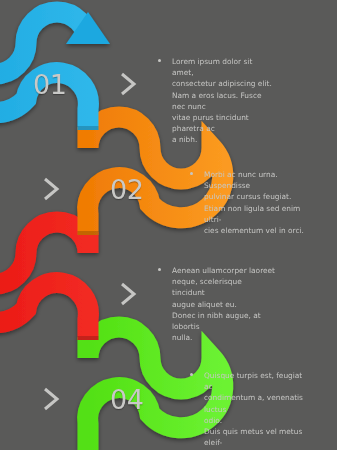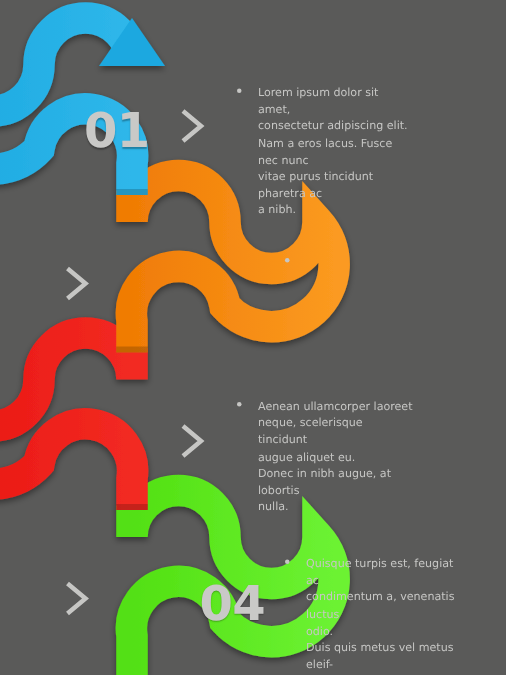--- a/index.html
+++ b/index.html
@@ -22,28 +22,27 @@
   #ribbon-svg {
     position: absolute;
     left: 0;
     top: 0;
     width: 337px;
     height: 450px;
   }
   .step-number {
     position: absolute;
     font-family: "DejaVu Sans", sans-serif;
-    font-weight: bold;
-    font-size: 32px;
+    font-weight: normal;
+    font-size: 27px;
     color: #c9c9c7;
     letter-spacing: -0.5px;
     text-shadow: 0 1px 1px rgba(0,0,0,0.30);
     line-height: 1;
     user-select: none;
-    margin-left: 23px;
   }
   .num-01 { left: 33px;  top: 71px;  }
   .num-02 { left: 110px; top: 176px; }
   .num-03 { left: 33px;  top: 281px; }
   .num-04 { left: 110px; top: 386px; }
 
   .chevron {
     position: absolute;
     width: 20px;
     height: 26px;
@@ -146,20 +145,21 @@
     </g>
 
     <g opacity="0.18">
       <rect x="77.5" y="126" width="21" height="4" fill="#000"></rect>
       <rect x="77.5" y="231" width="21" height="4" fill="#000"></rect>
       <rect x="77.5" y="336" width="21" height="4" fill="#000"></rect>
     </g>
   </svg>
 
   <div class="step-number num-01">01</div>
+  <div class="step-number num-02">02</div>
   <div class="step-number num-04">04</div>
 
   <svg class="chevron chev-1" viewBox="0 0 20 26">
     <path d="M4,3 L16,13 L4,23" fill="none" stroke="#c6c6c4" stroke-width="3" stroke-linecap="butt" stroke-linejoin="miter"></path>
   </svg>
   <svg class="chevron chev-2" viewBox="0 0 20 26">
     <path d="M4,3 L16,13 L4,23" fill="none" stroke="#c6c6c4" stroke-width="3" stroke-linecap="butt" stroke-linejoin="miter"></path>
   </svg>
   <svg class="chevron chev-3" viewBox="0 0 20 26">
     <path d="M4,3 L16,13 L4,23" fill="none" stroke="#c6c6c4" stroke-width="3" stroke-linecap="butt" stroke-linejoin="miter"></path>
@@ -171,20 +171,24 @@
   <div class="desc desc-1">
     <span class="bullet"></span>
     <span class="body">Lorem ipsum dolor sit amet,
 consectetur adipiscing elit.
 Nam a eros lacus. Fusce nec nunc
 vitae purus tincidunt pharetra ac
 a nibh.</span>
   </div>
   <div class="desc desc-2">
     <span class="bullet"></span>
+    <span class="body">Morbi ac nunc urna. Suspendisse
+pulvinar cursus feugiat.
+Etiam non ligula sed enim ultri-
+cies elementum vel in orci.</span>
   </div>
   <div class="desc desc-3">
     <span class="bullet"></span>
     <span class="body">Aenean ullamcorper laoreet
 neque, scelerisque tincidunt
 augue aliquet eu.
 Donec in nibh augue, at lobortis
 nulla.</span>
   </div>
   <div class="desc desc-4">

